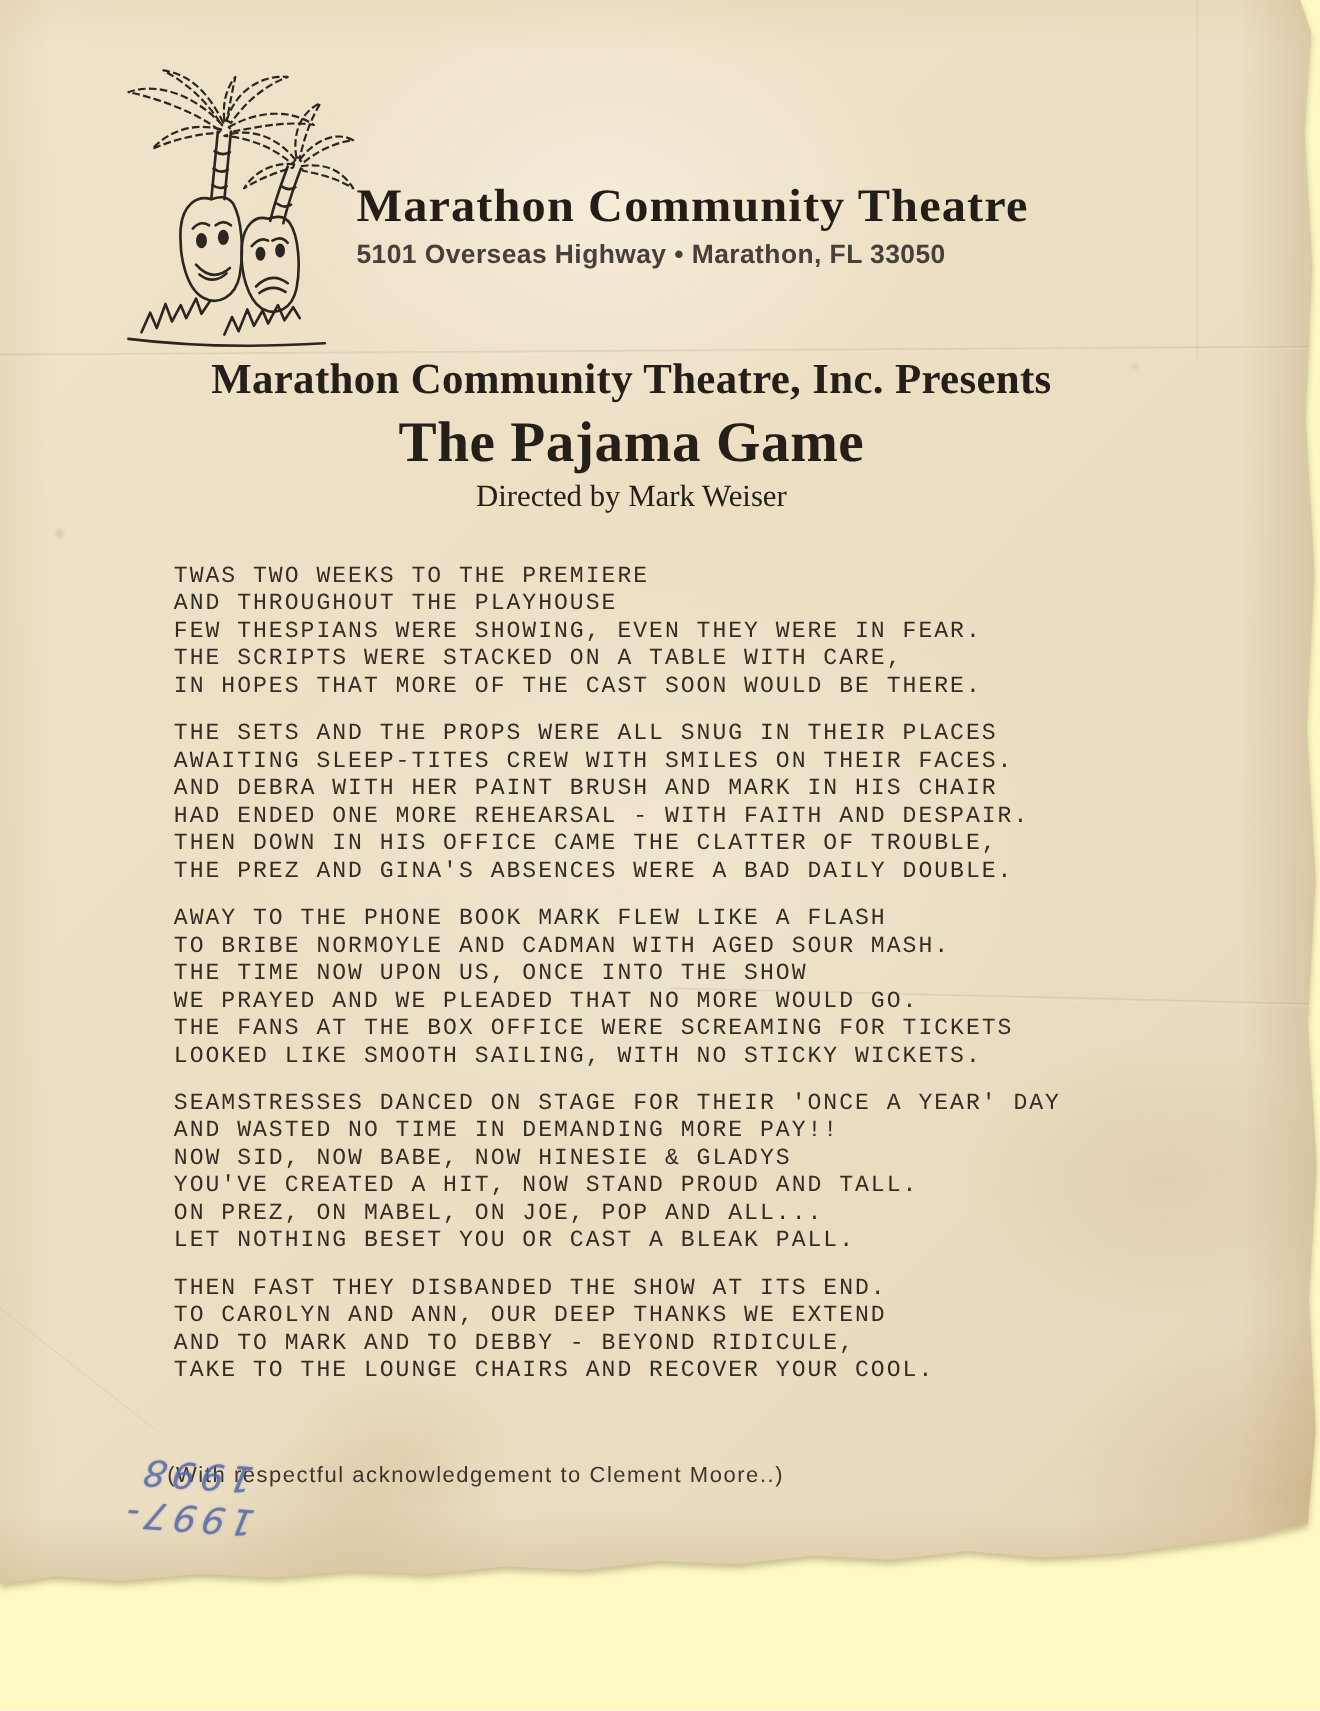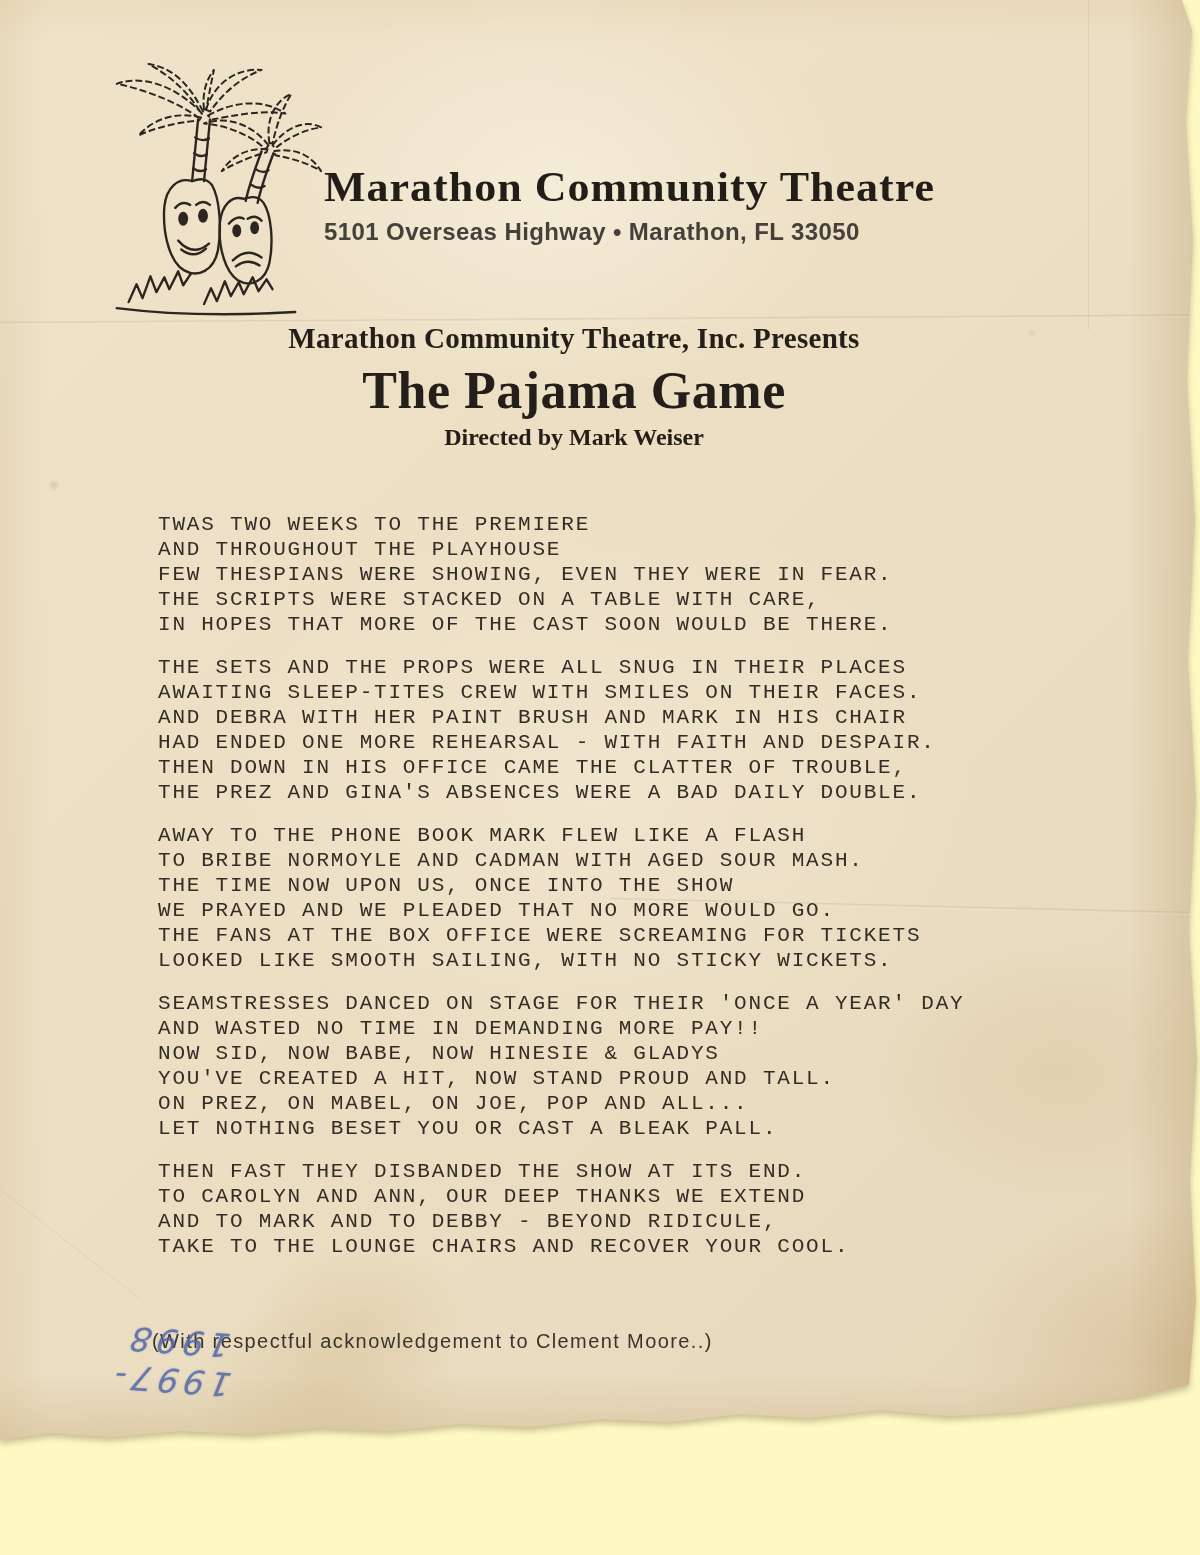--- a/index.html
+++ b/index.html
@@ -37,23 +37,23 @@
     background:linear-gradient(to bottom, rgba(130,105,70,.22), rgba(255,252,240,.28));opacity:.55;}
 
   .logo{position:absolute;left:78px;top:60px;width:256px;height:258px;}
   .org-head{position:absolute;left:324px;top:166px;color:#241f19;}
   .org-name{font-family:"Liberation Serif",serif;font-weight:800;font-size:44px;line-height:44px;
     letter-spacing:1px;transform:scaleY(.96);transform-origin:left top;color:#221d17;}
   .org-address{font-family:"Liberation Sans",sans-serif;font-size:24px;color:#45403a;
     margin-top:8px;letter-spacing:.4px;font-weight:bold;}
   .title-block{position:absolute;left:0;top:322px;width:1148px;text-align:center;
     font-family:"Liberation Serif",serif;color:#242019;}
-  .presents{font-size:29px;font-weight:700;letter-spacing:.3px;}
+  .presents{font-size:39px;font-weight:700;letter-spacing:.3px;}
   .show-title{font-size:52px;font-weight:700;margin-top:6px;letter-spacing:.5px;}
-  .directed{font-size:24px;font-weight:700;margin-top:4px;text-align:center;}
+  .directed{font-size:28px;font-weight:400;margin-top:4px;text-align:center;}
   .poem{position:absolute;left:158px;top:512px;font-family:"Liberation Mono","DejaVu Sans Mono",monospace;
     font-size:21px;letter-spacing:1.8px;line-height:25px;color:#332d25;white-space:nowrap;}
   .stanza + .stanza{margin-top:18px;}
   .ack{position:absolute;left:152px;top:1330px;font-family:Liberation Sans, sans-serif;
     font-size:20px;letter-spacing:1.4px;color:#3a342c;white-space:nowrap;}
   .handwriting{position:absolute;left:64px;top:1322px;width:220px;text-align:center;
     transform:rotate(184deg) skewX(-7deg);font-family:"DejaVu Sans",sans-serif;font-style:italic;
     font-size:33px;letter-spacing:5px;color:rgba(82,102,168,.78);
     text-shadow:0 0 2px rgba(82,102,168,.40);}
   svg .ln{fill:none;stroke:#2b2620;stroke-width:2.4;stroke-linecap:round;stroke-linejoin:round;}

